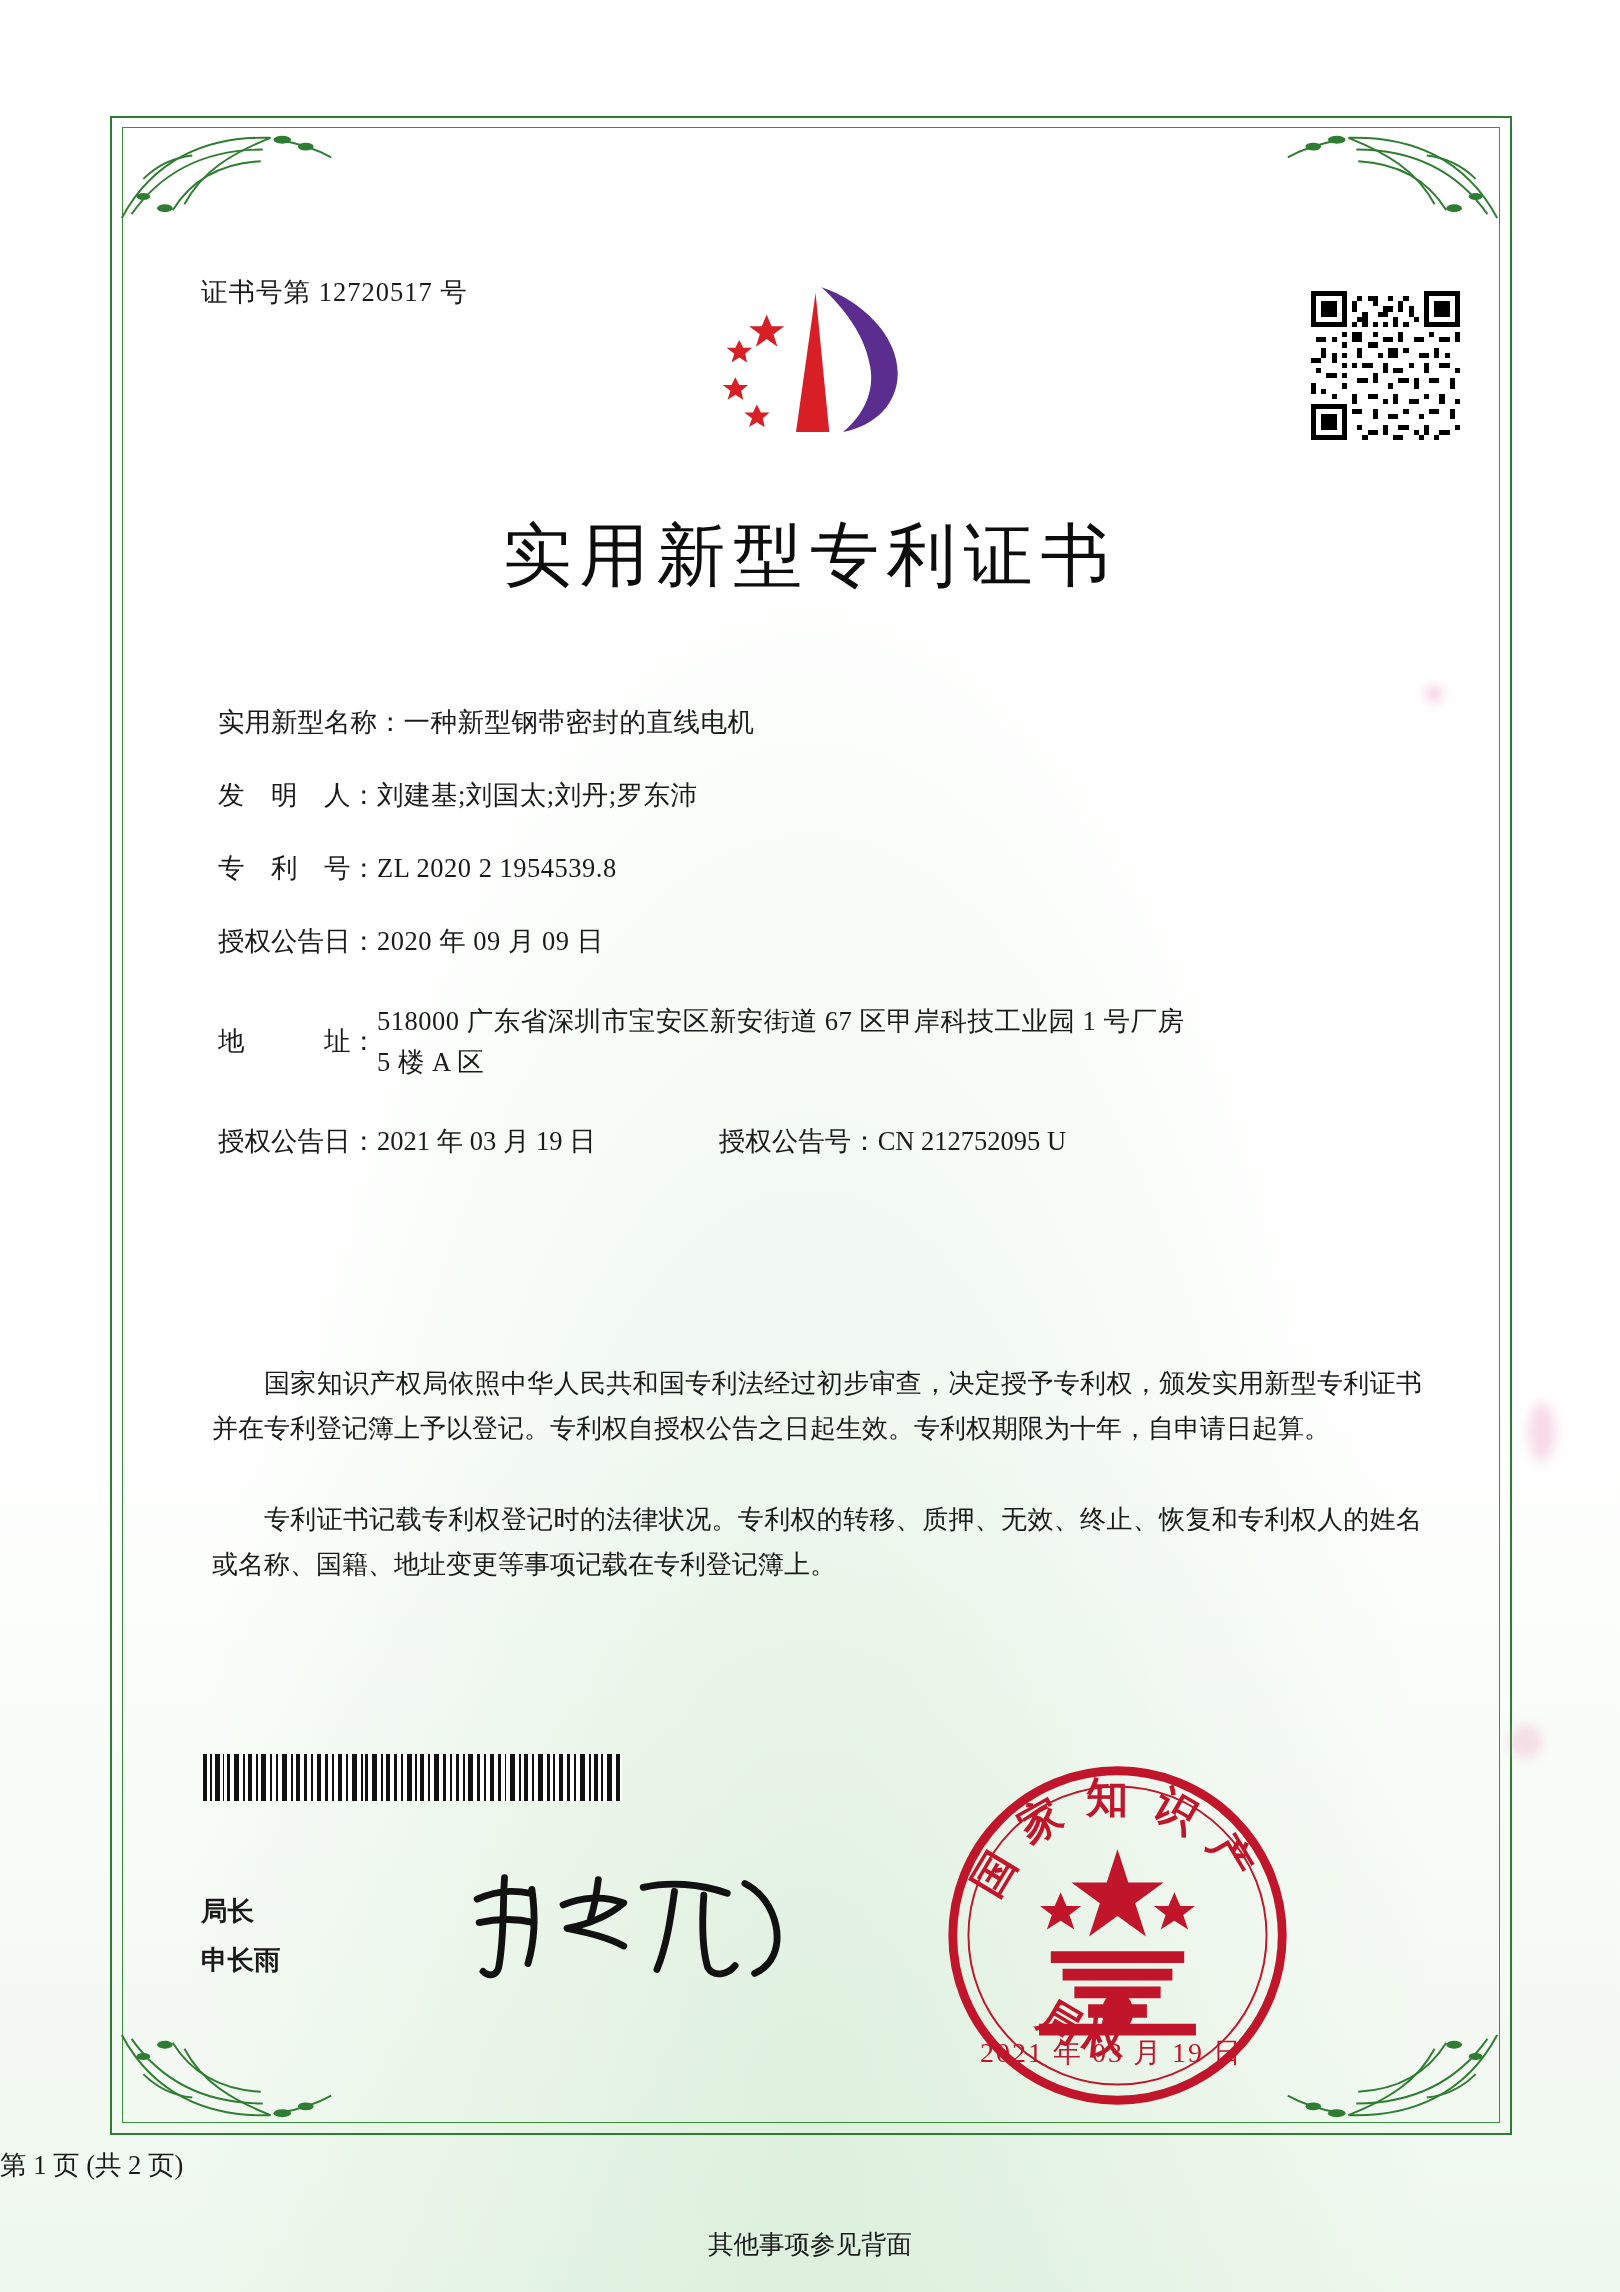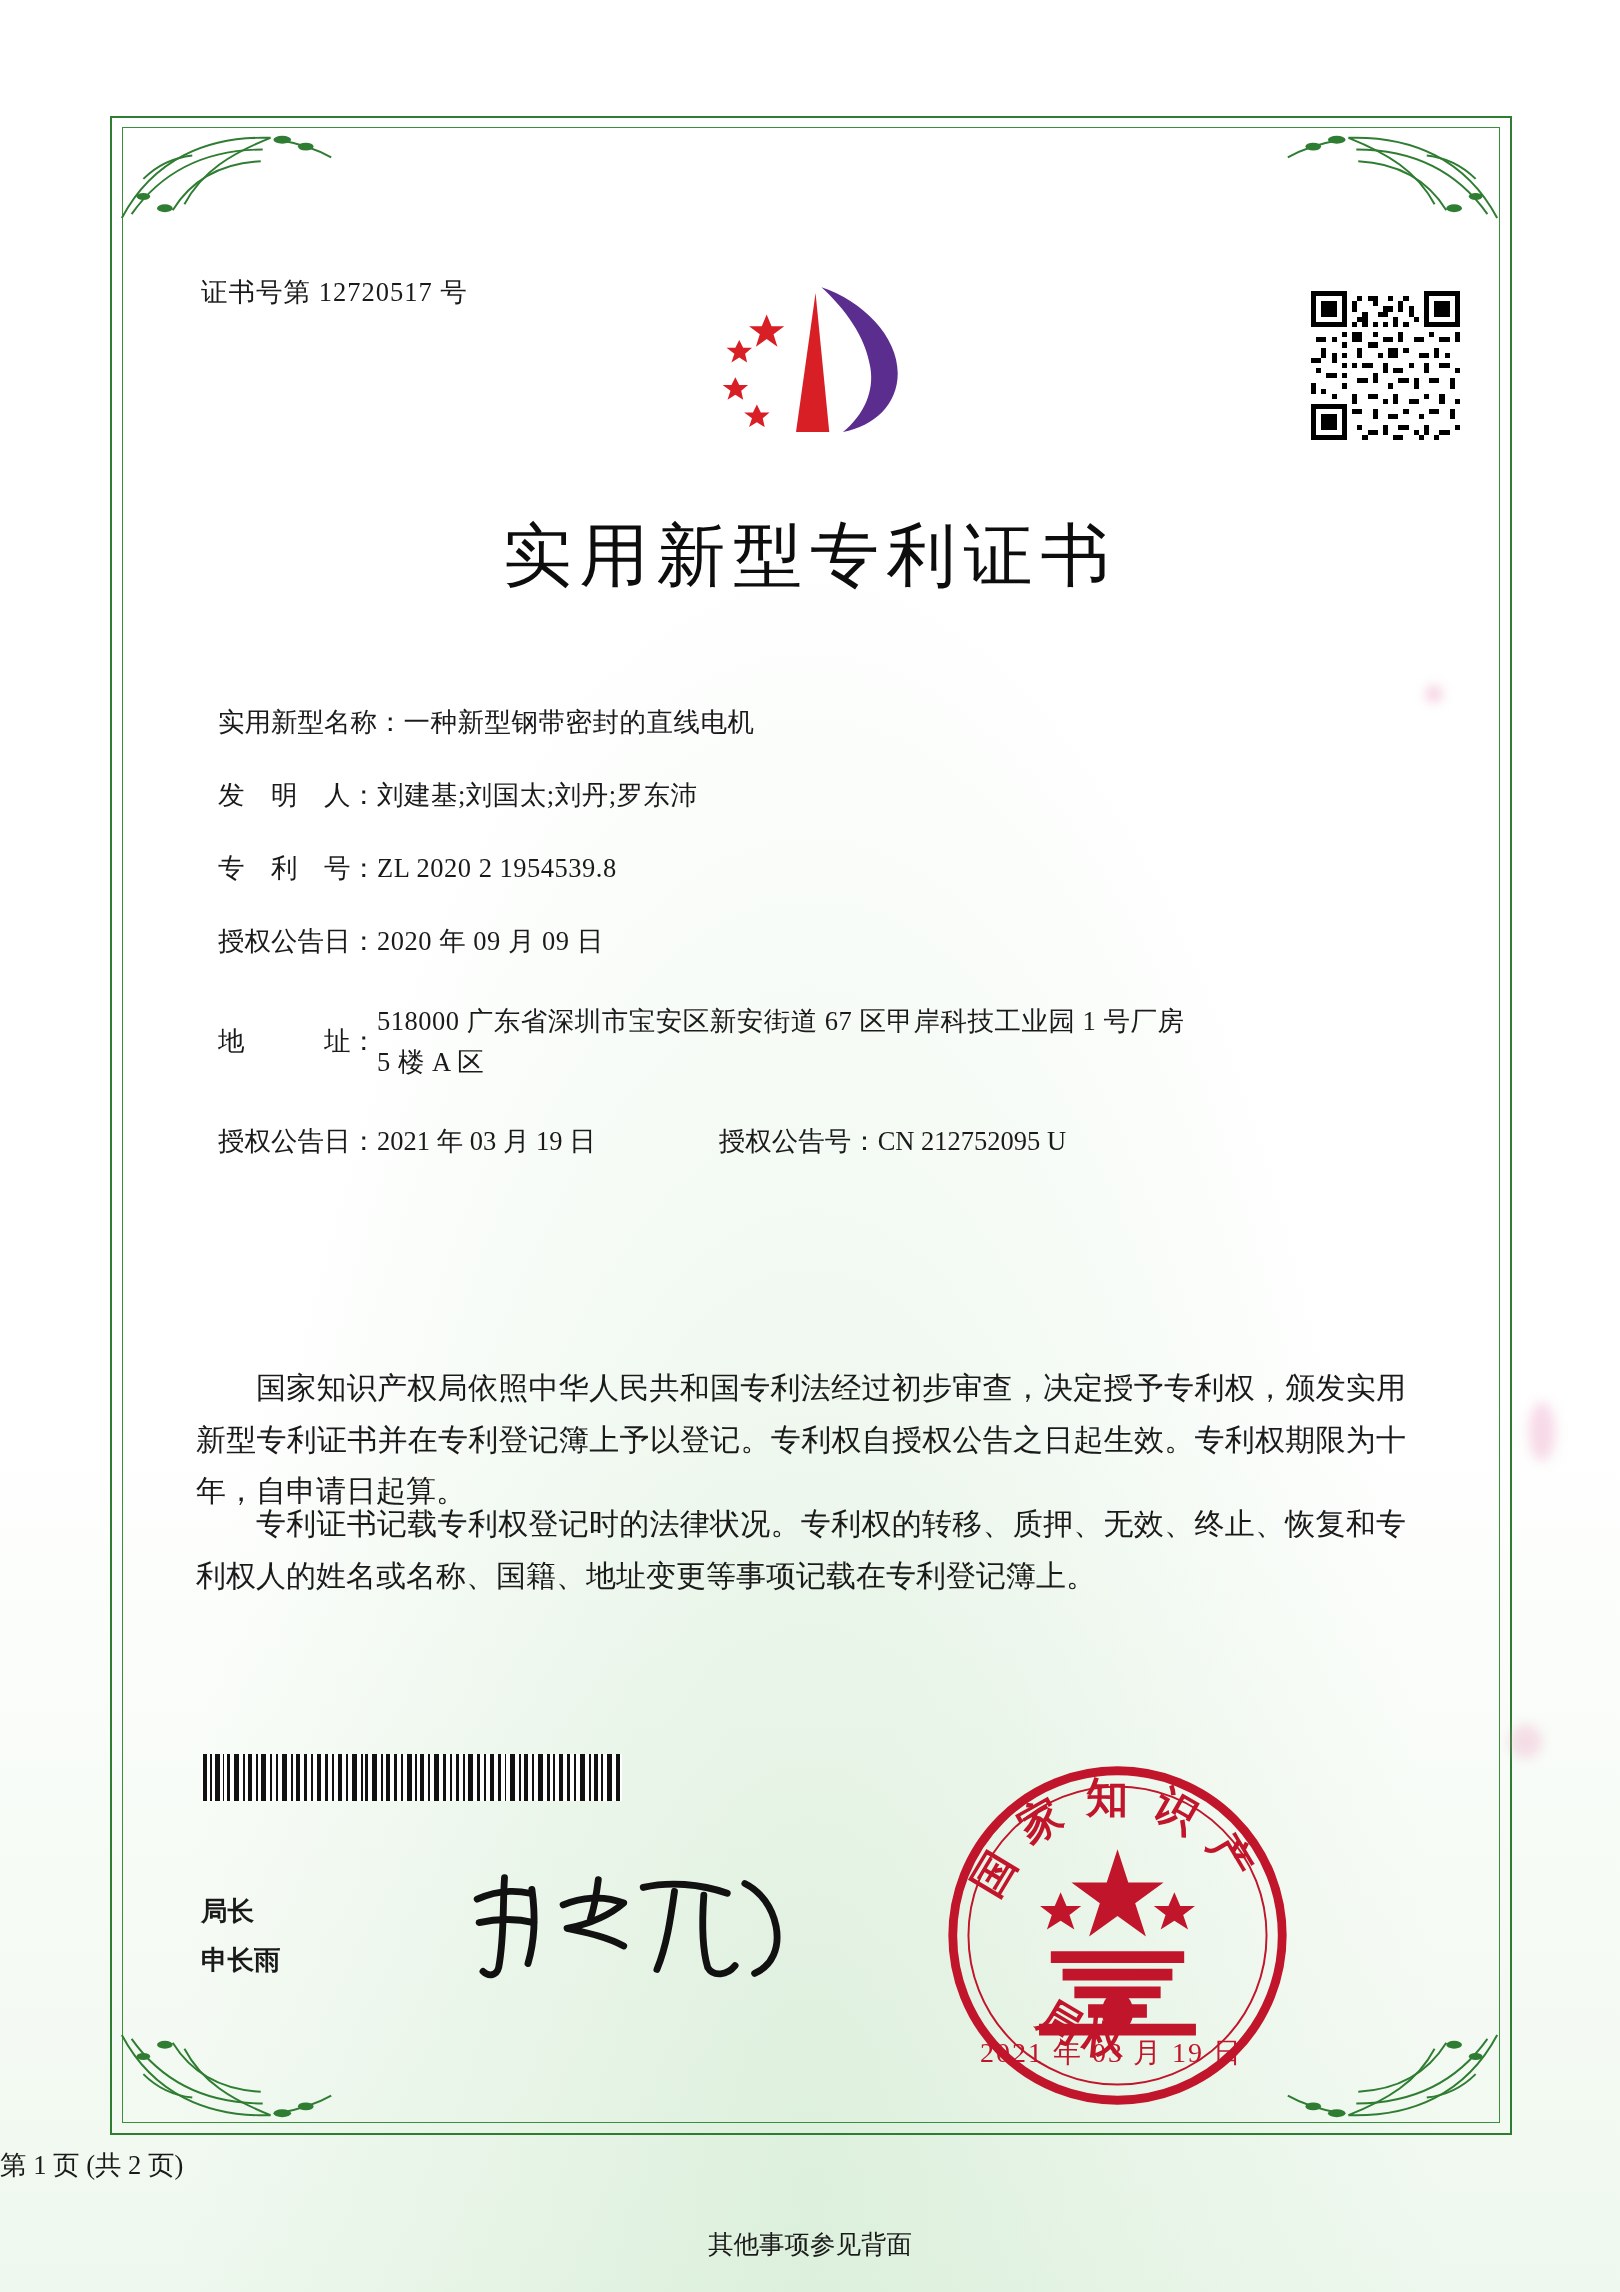--- a/index.html
+++ b/index.html
@@ -120,23 +120,23 @@
     display: flex;
     align-items: flex-end;
     margin-bottom: 33px;
     white-space: nowrap;
   }
   .row-pub .seg2 { margin-left: 123px; }
 
   
   .para {
     position: absolute;
-    left: 196px;
+    left: 212px;
     width: 1210px;
-    font-size: 30px;
+    font-size: 26px;
     line-height: 1.72;
     text-align: justify;
     text-justify: inter-ideograph;
   }
   #para1 { top: 1362px; }
   #para2 { top: 1498px; }
   .para .indent { text-indent: 2em; display: block; }
 
   
   .barcode {

